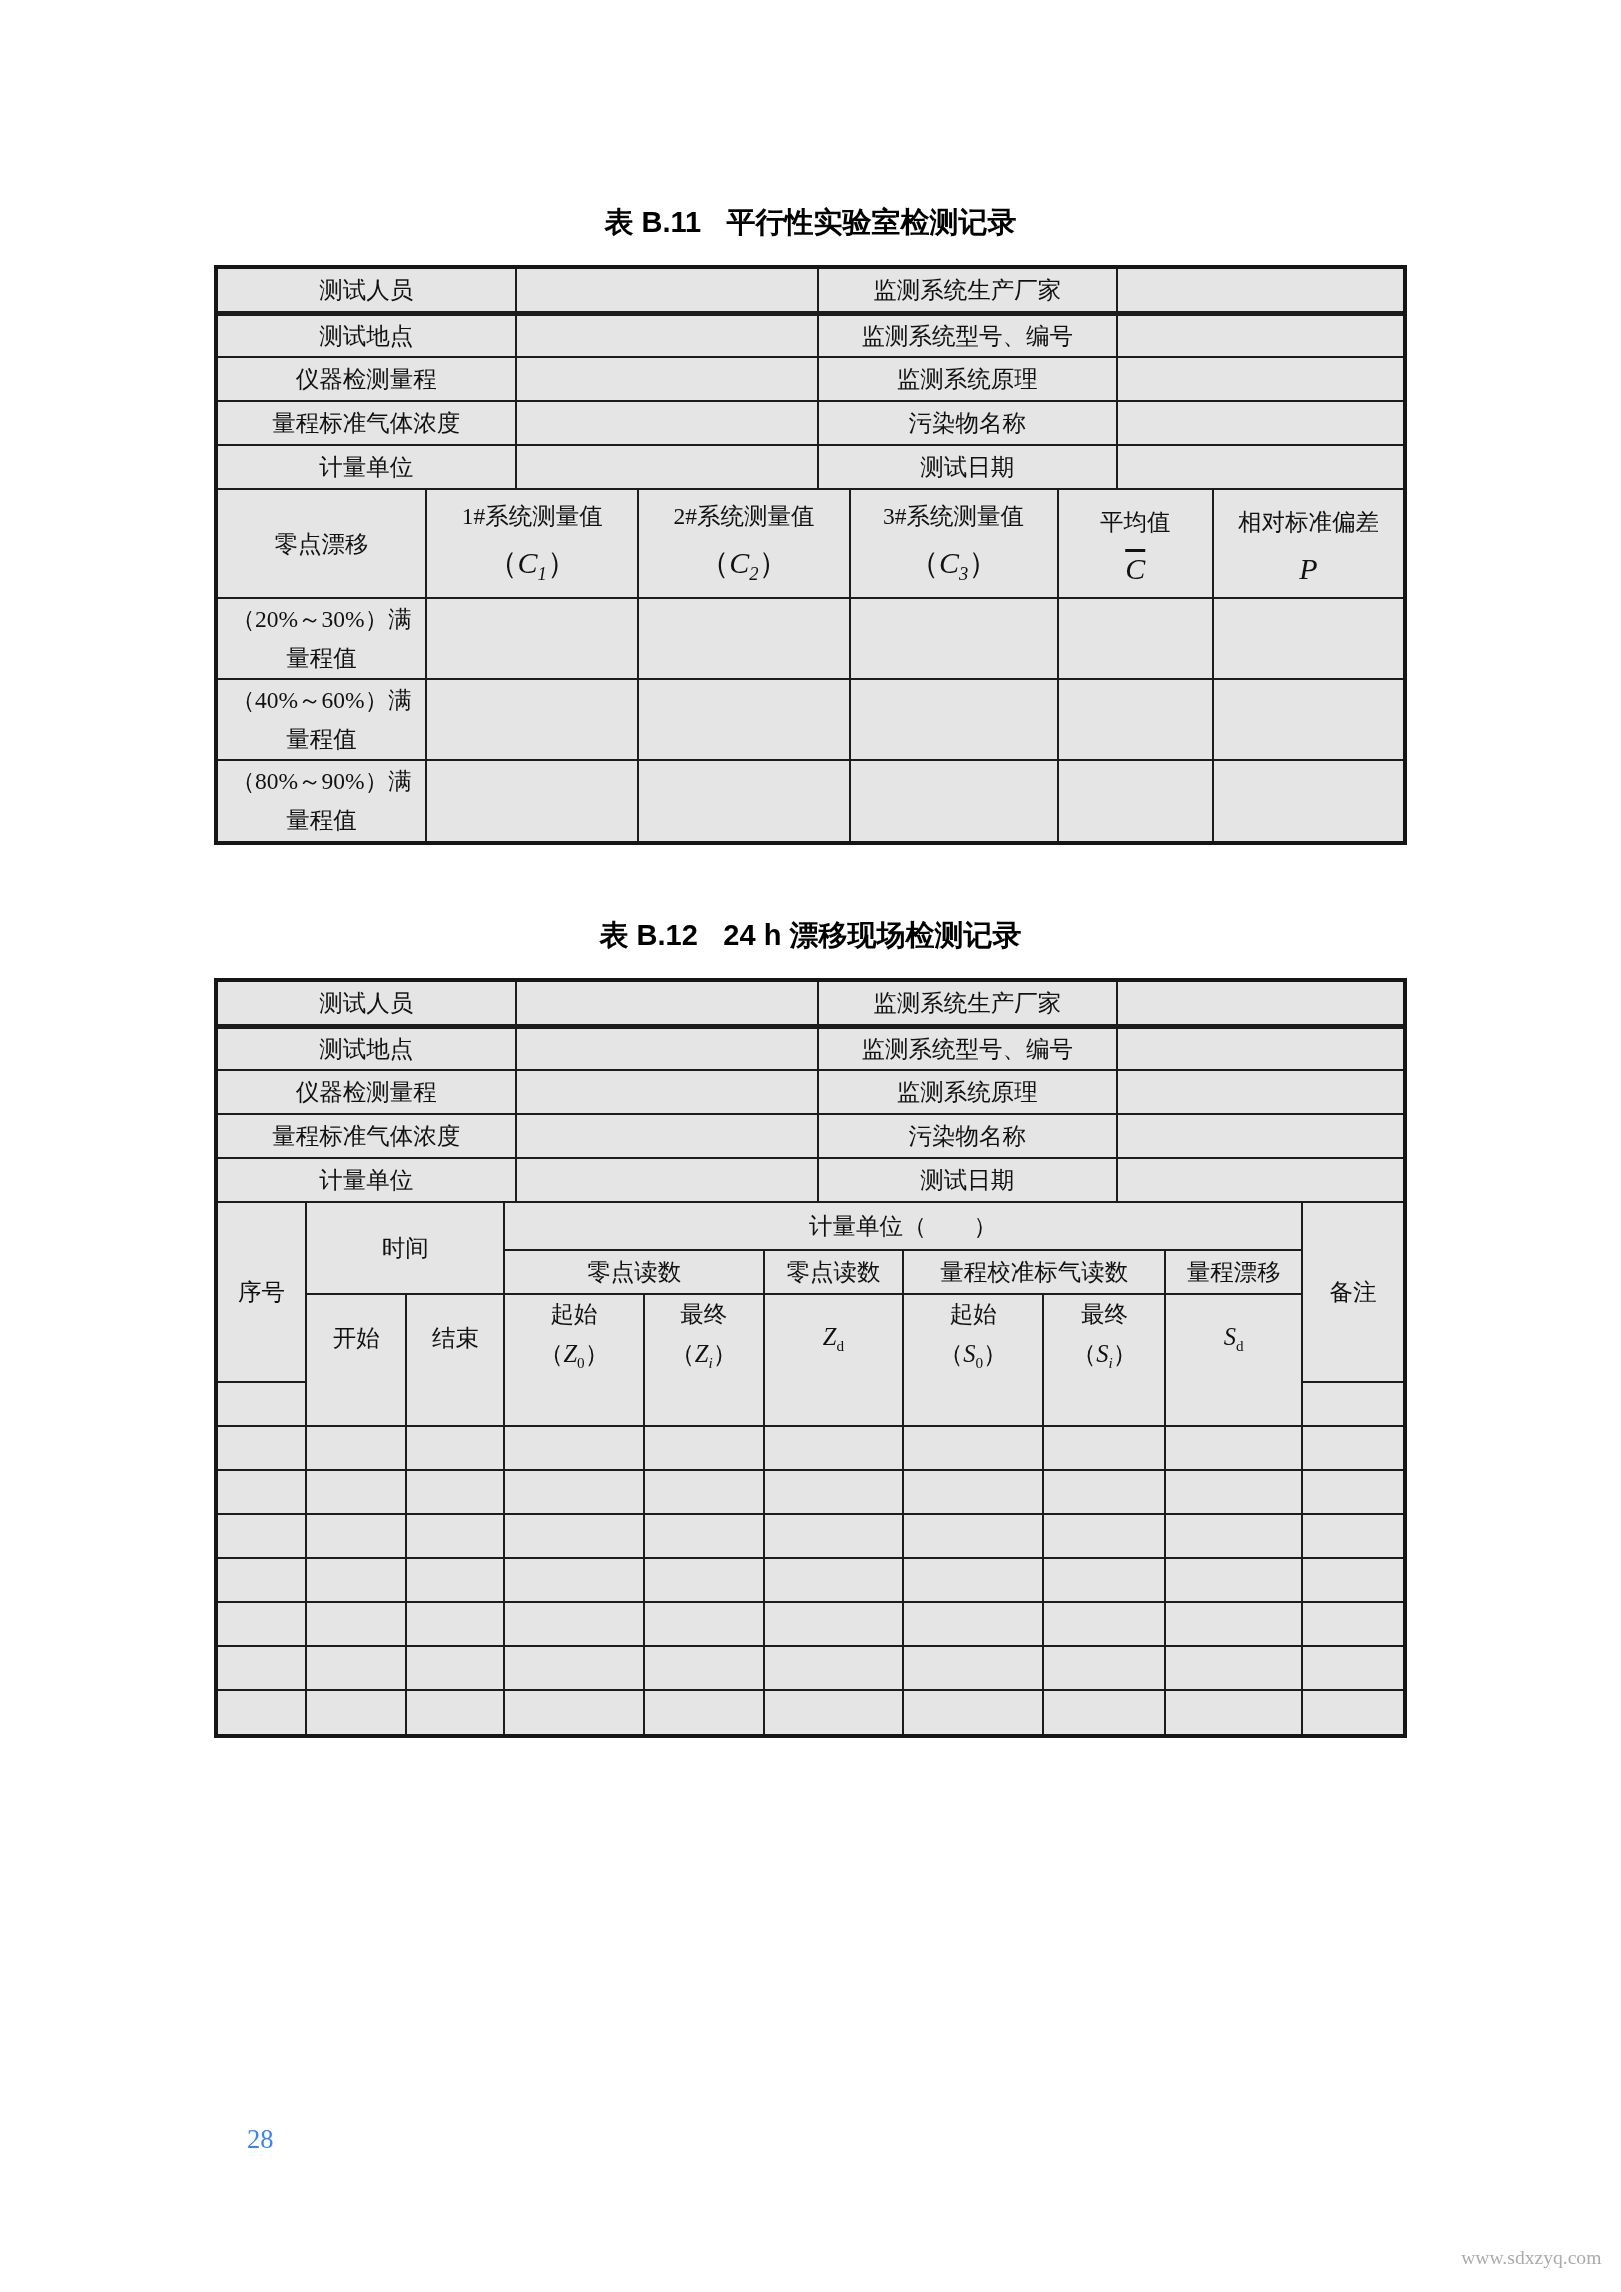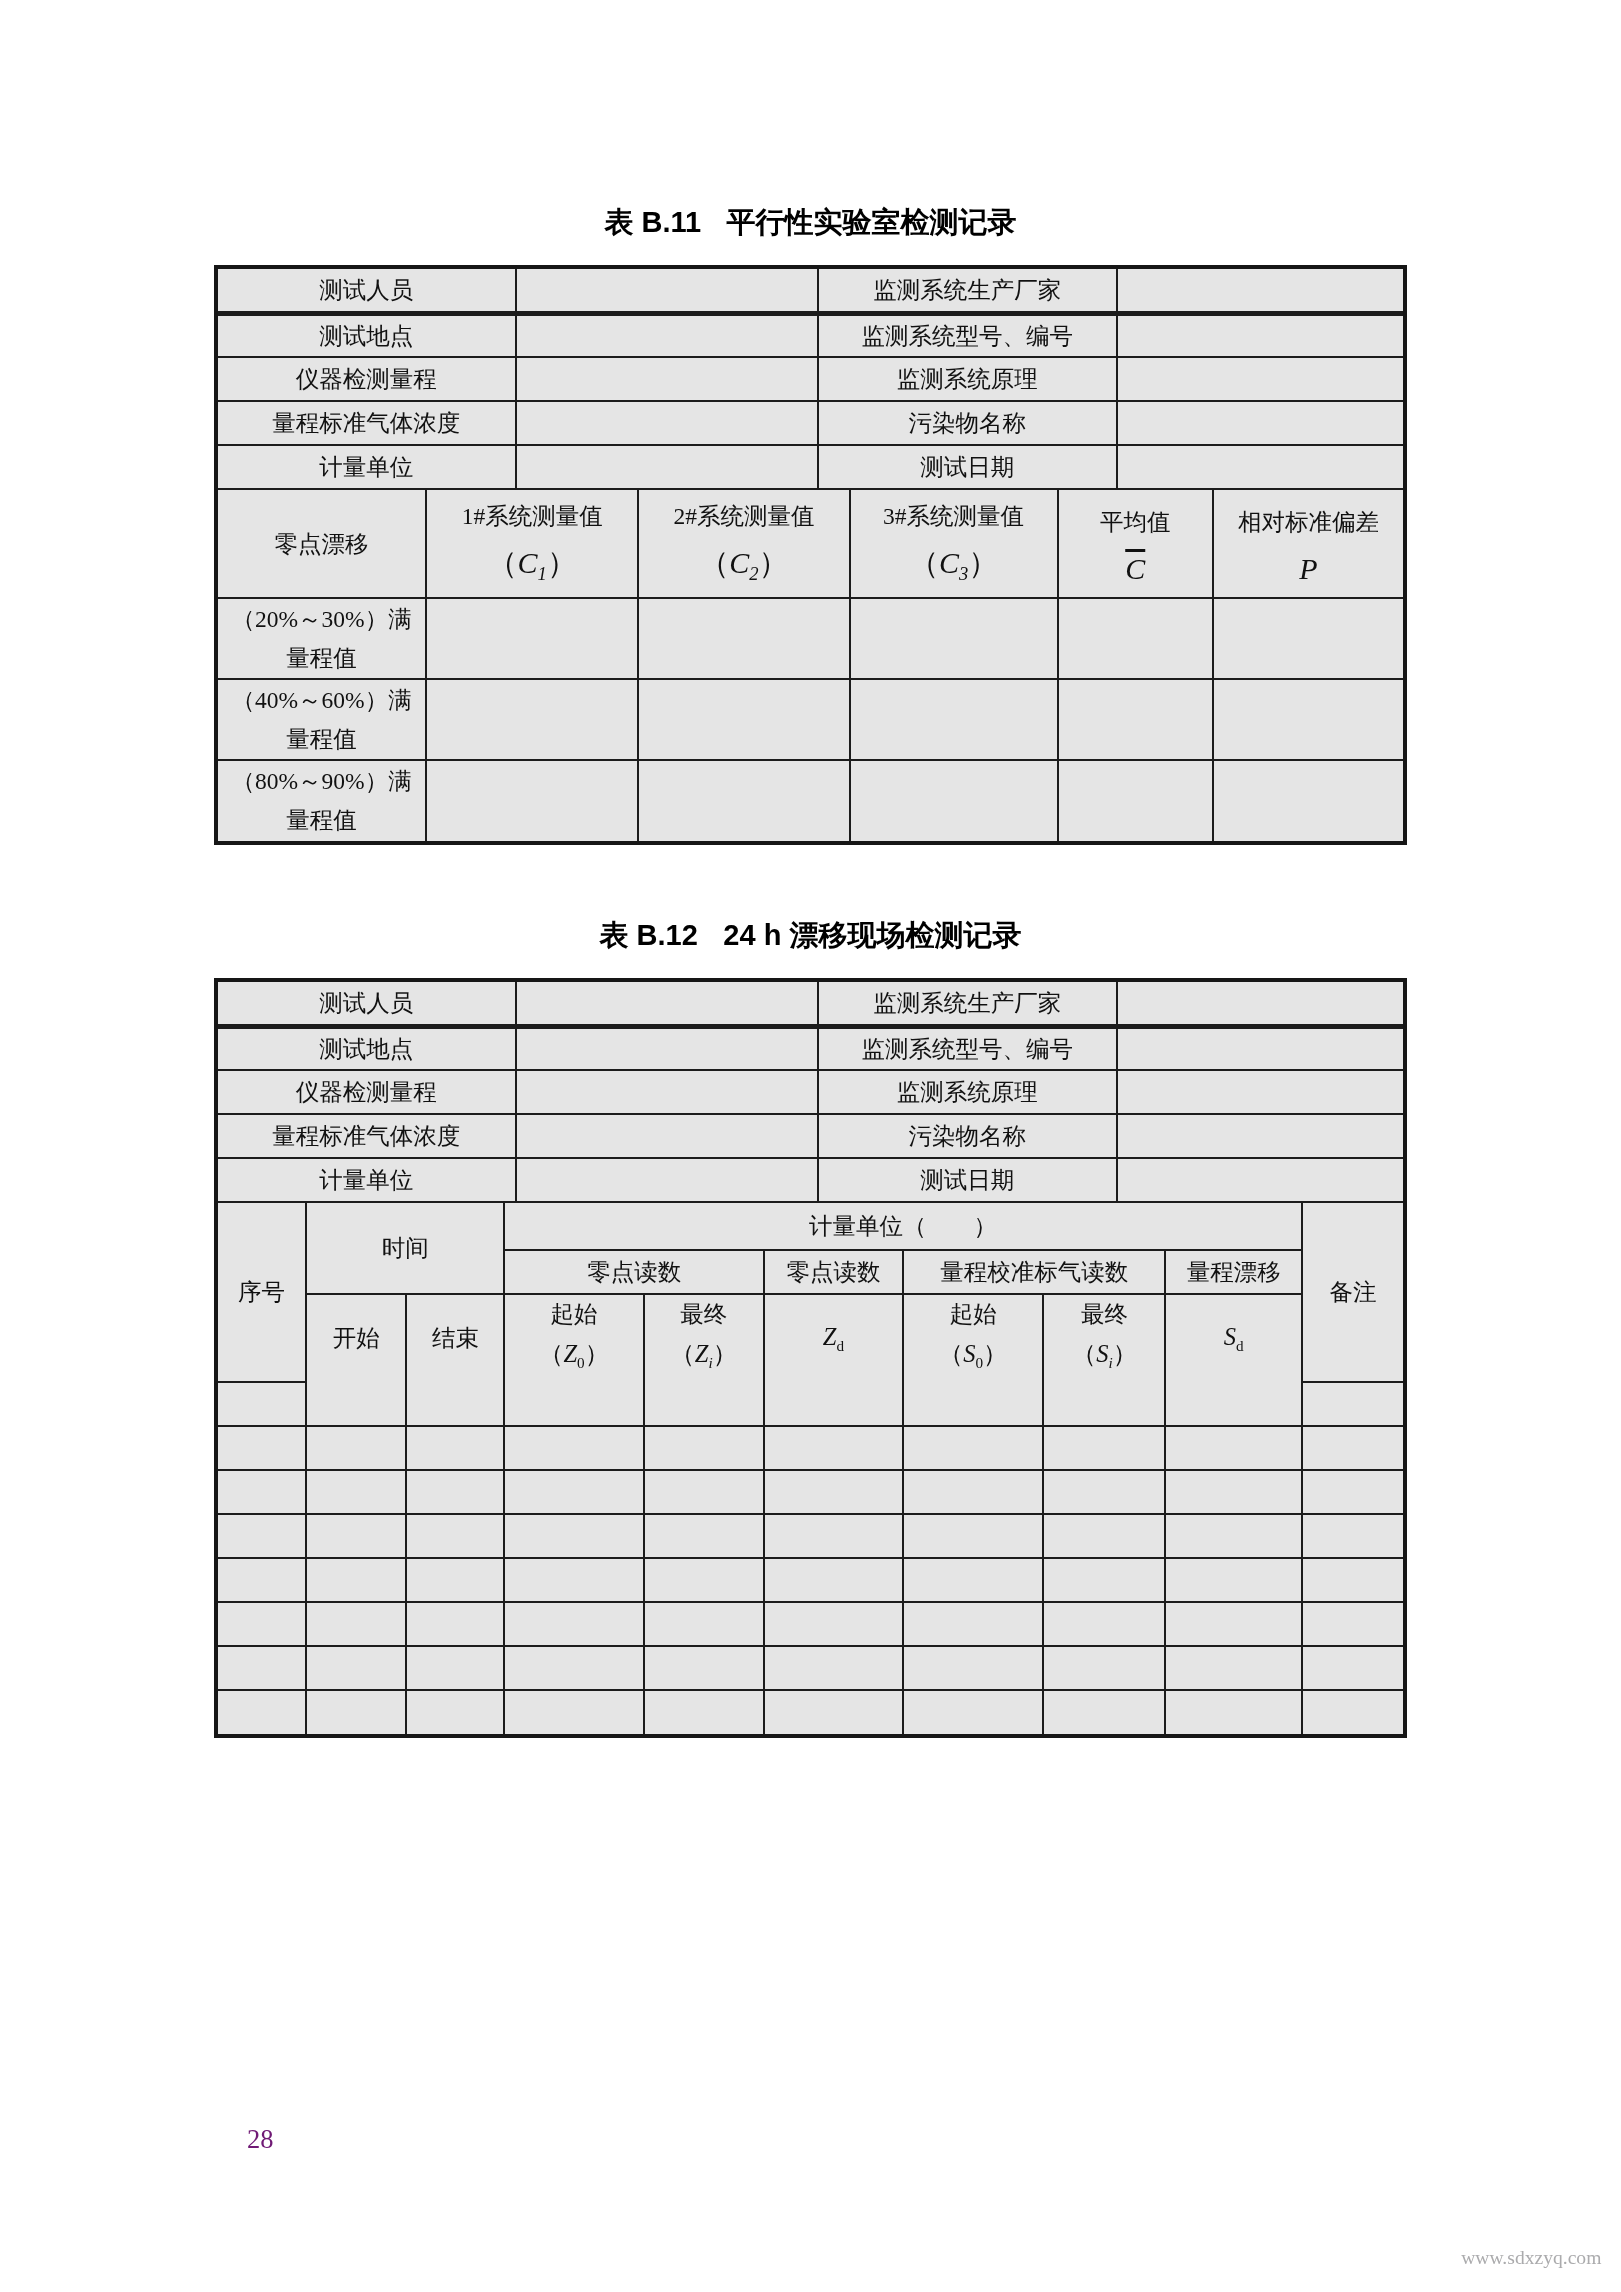--- a/index.html
+++ b/index.html
@@ -65,21 +65,21 @@
   .main2 .hl2{display:block;line-height:39px;}
   .sym{font-size:24.5px;}
 
   i{font-style:italic;}
   sub{font-size:0.62em;font-style:normal;}
   sub.it{font-style:italic;}
   .ovl{text-decoration:overline;}
 
   .pagenum{
     position:absolute;left:247px;top:2125px;
-    font-size:26.5px;line-height:29px;color:#701a75;
+    font-size:26.5px;line-height:29px;color:#3b82f6;
   }
   .watermark{
     position:absolute;right:19.6px;top:2247px;
     font-family:Liberation Serif, serif;
     font-size:19.6px;color:#ababad;
   }
 </style>
 </head>
 <body>
 

